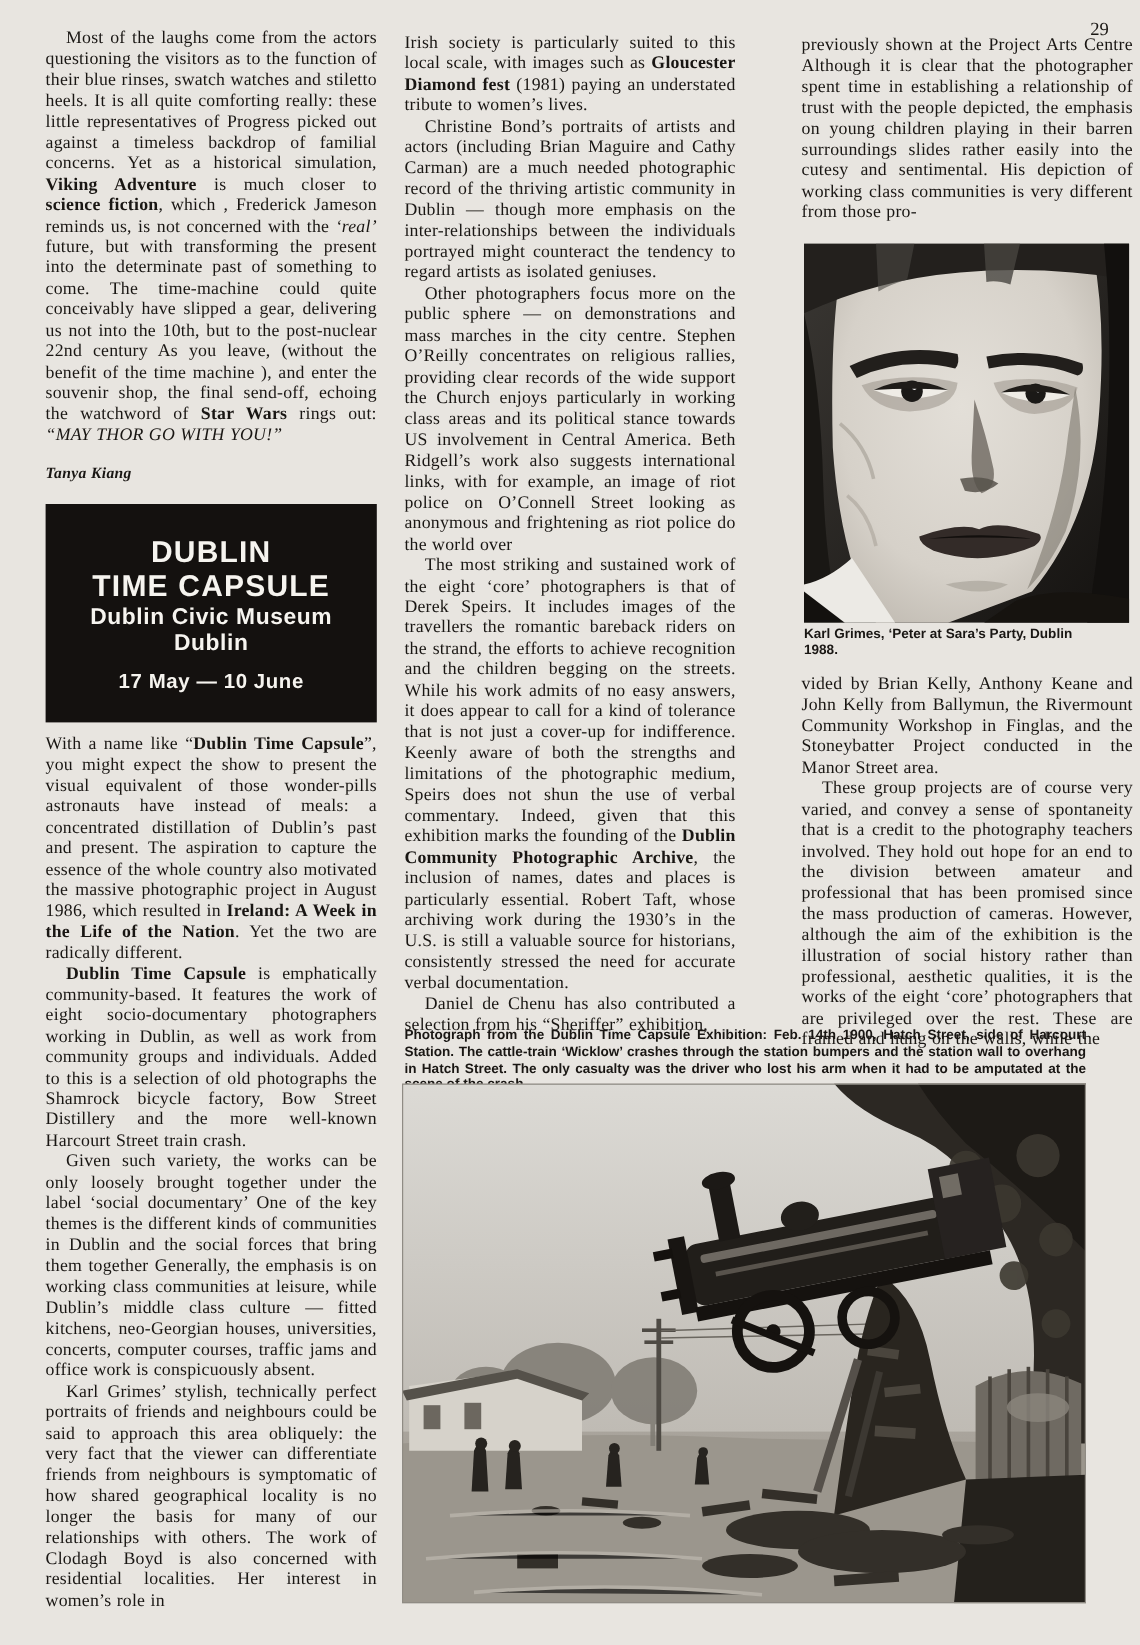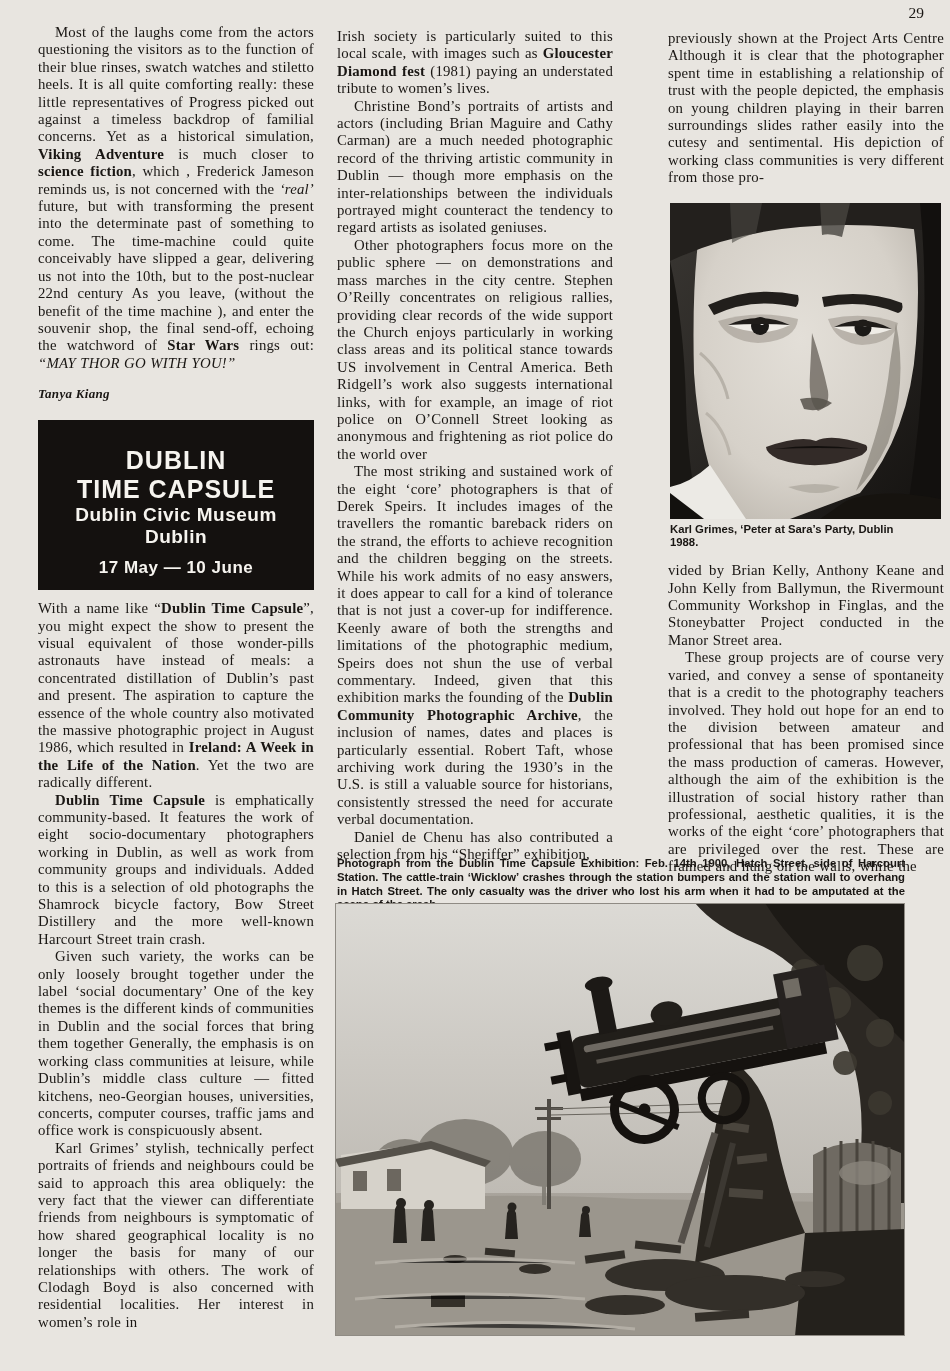--- a/index.html
+++ b/index.html
@@ -3,41 +3,41 @@
 <meta charset="utf-8">
 <style>
   html,body{margin:0;padding:0;}
   body{
     width:950px;height:1371px;position:relative;overflow:hidden;
     background:#e8e5e0;
     font-family:"Liberation Serif", serif;
     color:#191613;
   }
   .page-number{
-    position:absolute;left:884px;top:4px;width:40px;
+    position:absolute;left:884px;top:16px;width:40px;
     font-size:15.5px;text-align:right;
   }
   .col{position:absolute;width:276px;}
   .col-left{left:38px;top:24px;}
   .col-mid{left:337px;top:28px;}
   .col-right{left:668px;top:30px;}
   .para{
     margin:0;
     font-size:14.8px;line-height:17.4px;
     text-align:justify;text-indent:17px;
     letter-spacing:0.2px;word-spacing:0.5px;
   }
   .para.first{text-indent:0;}
   .byline{
     margin-top:14px;
     font-weight:bold;font-size:13px;letter-spacing:0.3px;font-style:italic;
   }
   .adbox{
     margin:18px 0 10px 0;
-    padding:26px 8px 12px 8px;
+    padding:26px 8px 24px 8px;
     text-align:center;
     font-family:"Liberation Sans", sans-serif;
     font-weight:bold;
   }
   .adbox-title{font-size:25px;line-height:29px;letter-spacing:1px;}
   .adbox-sub{font-size:19px;line-height:22px;letter-spacing:0.5px;}
   .adbox-date{font-size:17px;line-height:20px;margin-top:10px;letter-spacing:0.5px;}
   .figure{margin:0;padding:0;}
   .portrait-figure{margin:16px 0 12px 2px;width:226px;}
   .portrait-figure svg{display:block;}

